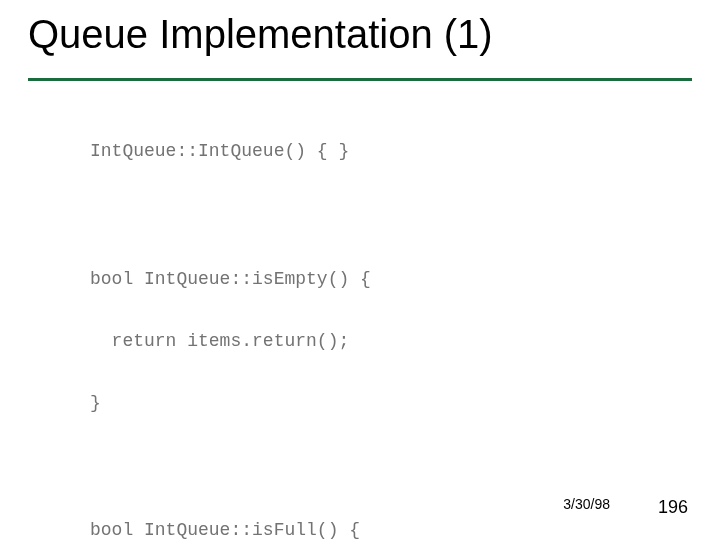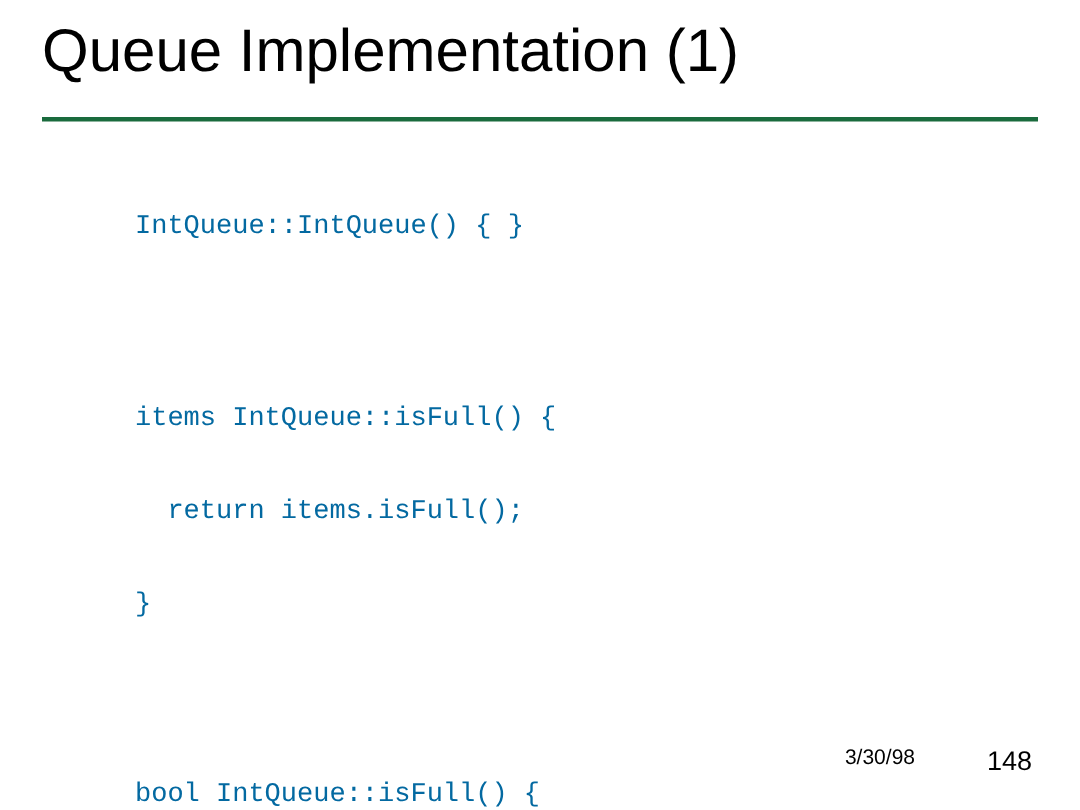--- a/index.html
+++ b/index.html
@@ -37,21 +37,21 @@
     position: absolute;
     top: 100px;
     left: 90px;
     right: 60px;
   }
   .code {
     font-family: "Courier New", Courier, monospace;
     font-size: 18px;
     line-height: 1.15;
     white-space: pre;
-    color: #0369a1;
+    color: #737373;
   }
   .block { margin-bottom: 24px; }
   .footer-date {
     position: absolute;
     bottom: 28px;
     right: 110px;
     font-size: 14px;
     text-align: center;
   }
   .footer-page {
@@ -66,27 +66,27 @@
 
 <div class="slide">
   <div class="title">Queue Implementation (1)</div>
   <div class="rule" style="border-top-color:#1a6b3d"></div>
 
   <div class="body">
     <div class="code">
       <div class="block">IntQueue::IntQueue() { }</div>
     </div>
     <div class="code block">
-      <div>items IntQueue::isFull() {</div>
-      <div>  return items.isFull();</div>
+      <div>bool IntQueue::isEmpty() {</div>
+      <div>  return items.return();</div>
       <div>}</div>
     </div>
     <div class="code block">
       <div>bool IntQueue::isFull() {</div>
       
       
     </div>
 
   </div>
 
   <div class="footer-date">3/30/98</div>
-  <div class="footer-page">148</div>
+  <div class="footer-page">196</div>
 </div>
 
 </body></html>

